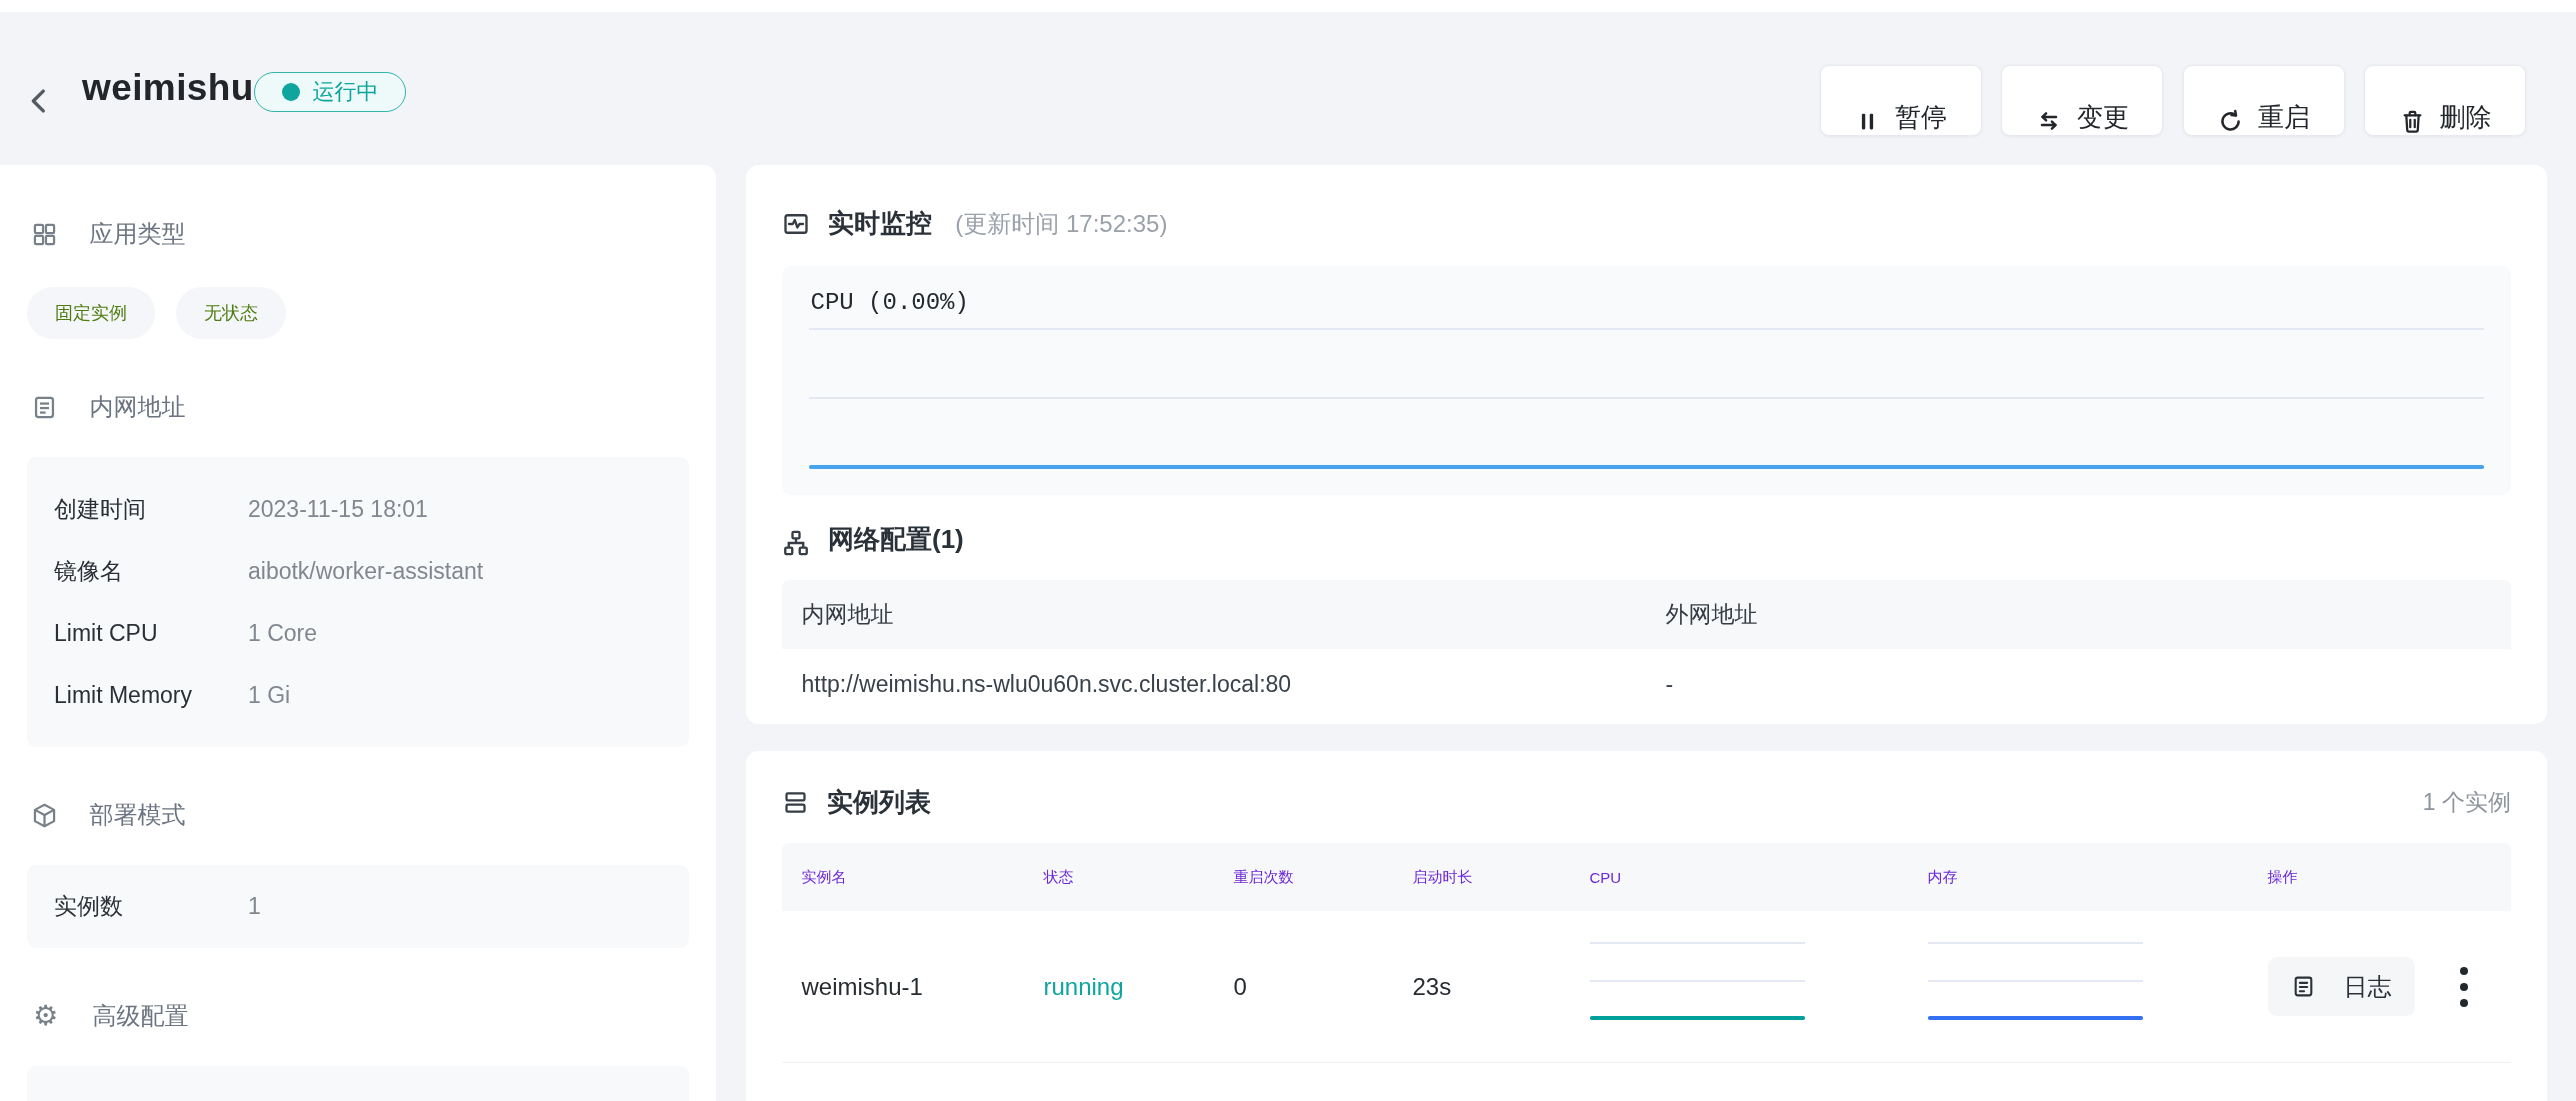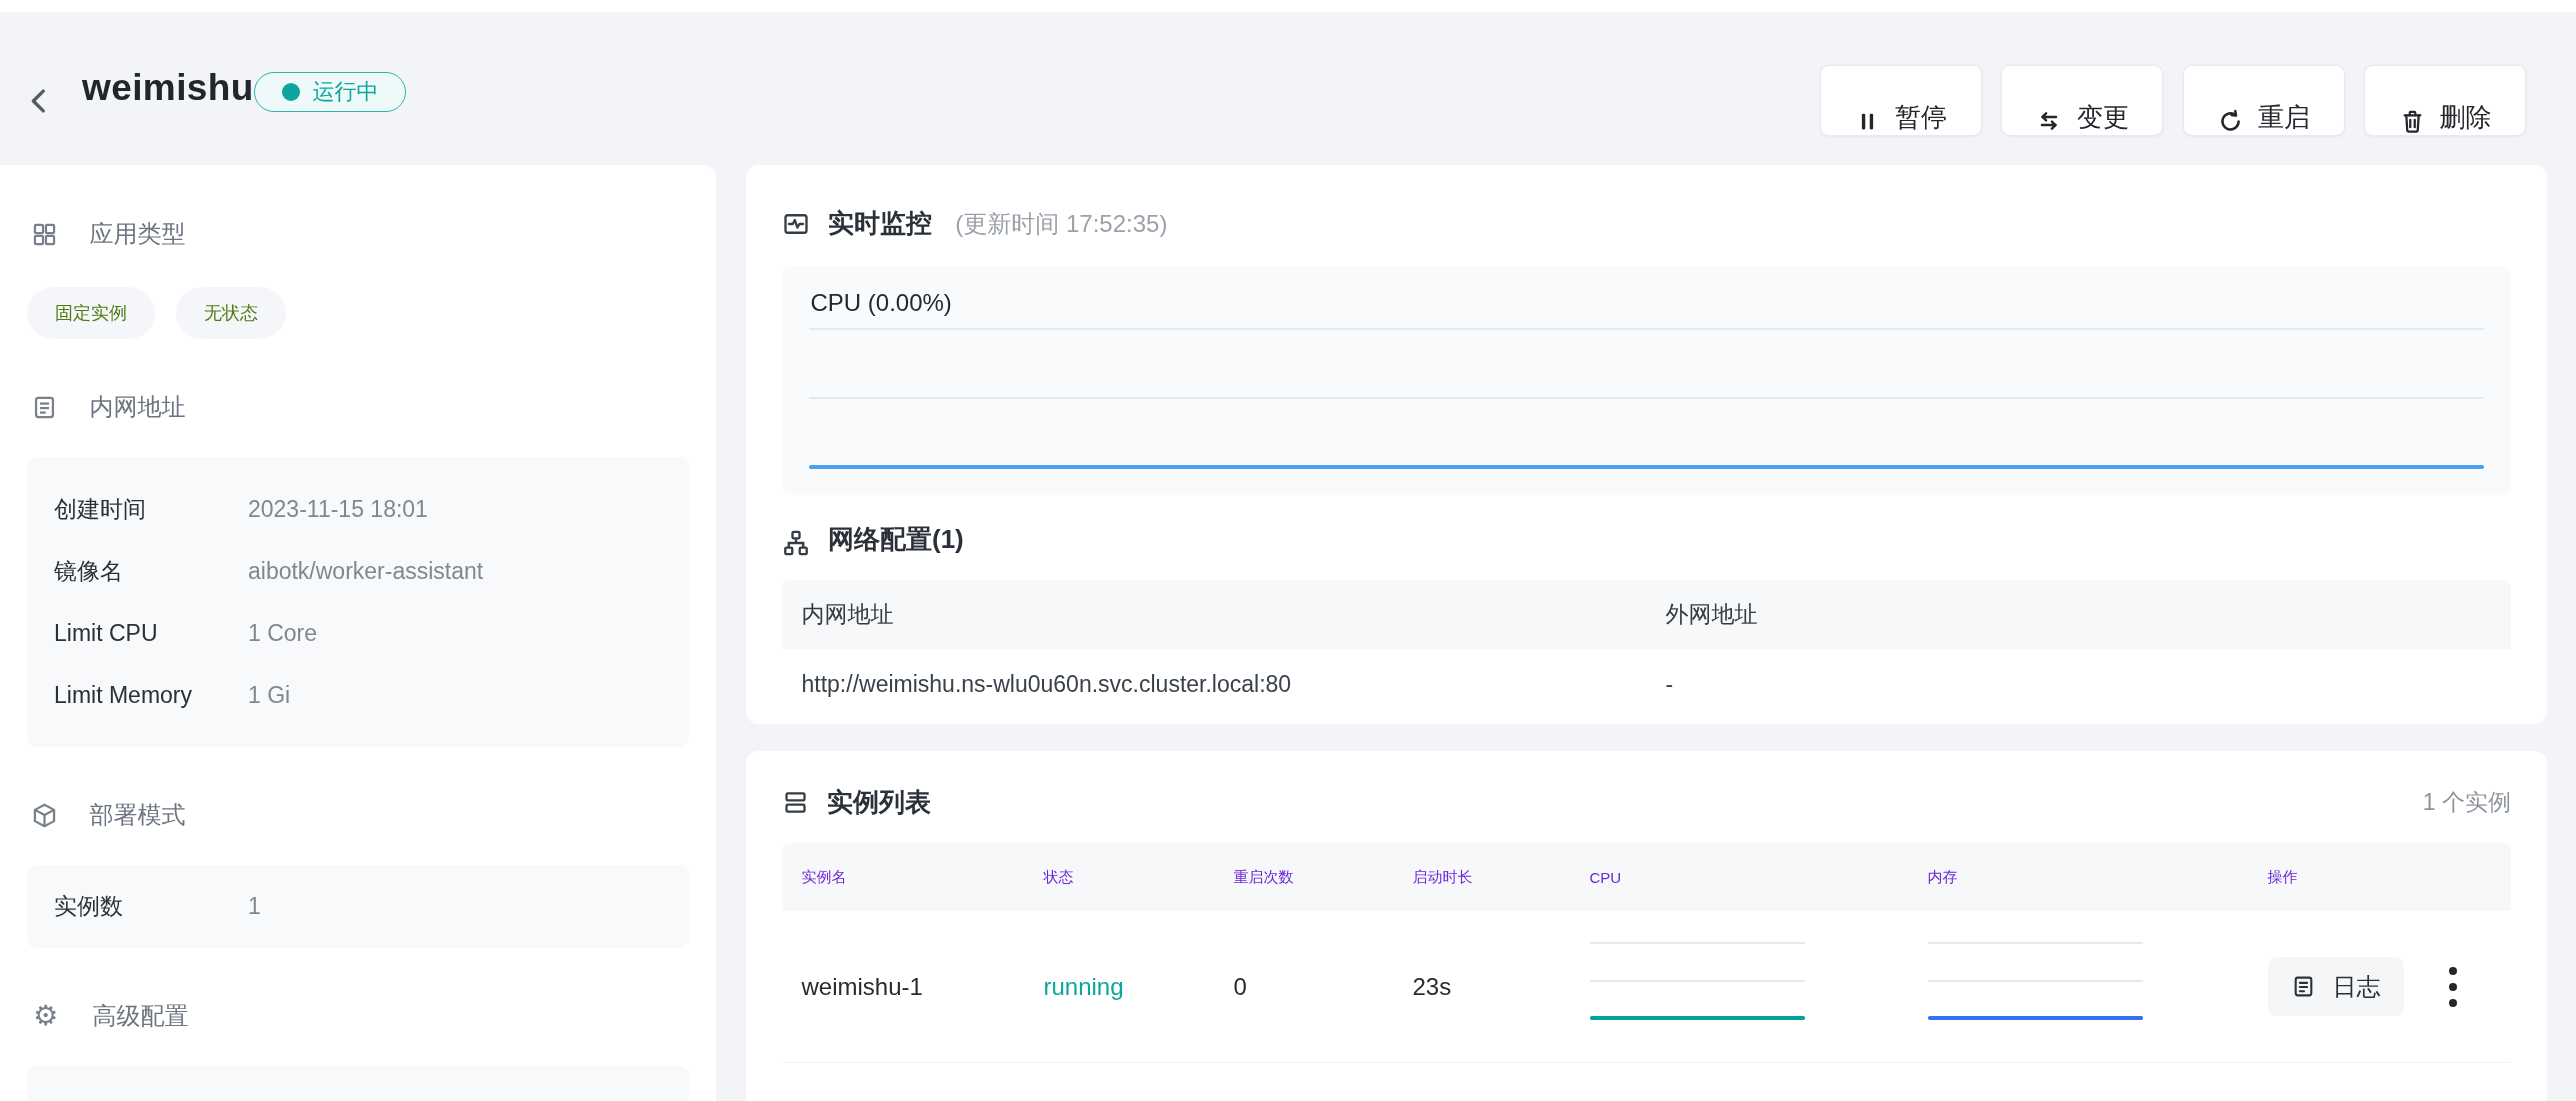--- a/index.html
+++ b/index.html
@@ -72,21 +72,21 @@
   .card-2 { top:751px; height:373px; padding:34px 36px 0 36px; }
   .card-title-row { display:flex; align-items:center; gap:18px; }
   .card-title { font-size:26px; font-weight:bold; color:#2b3138; }
   .card-title-row svg { color:#363c44; }
   .card-subtitle { font-size:24px; color:#9ba1aa; margin-left:5.3px; }
   .count-label { margin-left:auto; font-size:23px; color:#8d949d; }
 
   
   .monitor-panel {
     margin-top:25px; height:229px; background:#f8fafc; border-radius:9px;
-    display:flex; padding:0 16px;
+    display:flex; padding:0 16px;font-family:Liberation Mono, monospace;
   }
   .mini-chart { flex:1 1 0; position:relative; margin:0 10.7px; }
   .mini-chart .chart-label {
     position:absolute; left:1.8px; top:23px; font-size:24px; color:#24292e;
   }
   .gridline { position:absolute; left:0; right:0; height:1.8px; background:#e3e8f2; }
   .gl-1 { top:62px; } .gl-2 { top:131px; }
   .chart-line { position:absolute; left:0; right:0; height:3.6px; top:199px; border-radius:1.8px; }
   .line-cpu-main { background:#47a3ee; }
   .line-mem-main { background:#7e72e0; }
@@ -118,21 +118,21 @@
   }
   .status-running { color:#0ea59f; }
   .sparkline { position:relative; width:215px; height:107px; }
   .sparkline .gridline { height:1.8px; }
   .sp-gl-1 { top:9px; } .sp-gl-2 { top:47px; }
   .spark-line { position:absolute; left:0; right:0; height:3.6px; top:83px; border-radius:1.8px; }
   .line-cpu-row { background:#00a19c; }
   .line-mem-row { background:#3371f2; }
   .ops-cell { display:flex; align-items:center; gap:36px; }
   .log-btn {
-    display:flex; align-items:center; gap:17px;
+    display:flex; align-items:center; gap:28px;
     background:#f4f6f8; border-radius:9px; height:59px; padding:0 23px;
     font-size:24px; color:#2b3138; cursor:pointer;
   }
   .kebab-btn {
     display:flex; flex-direction:column; gap:8px; padding:9px; cursor:pointer;
   }
   .kebab-btn i { width:8px; height:8px; border-radius:50%; background:#23272c; display:block; }
 </style>
 </head>
 <body>

